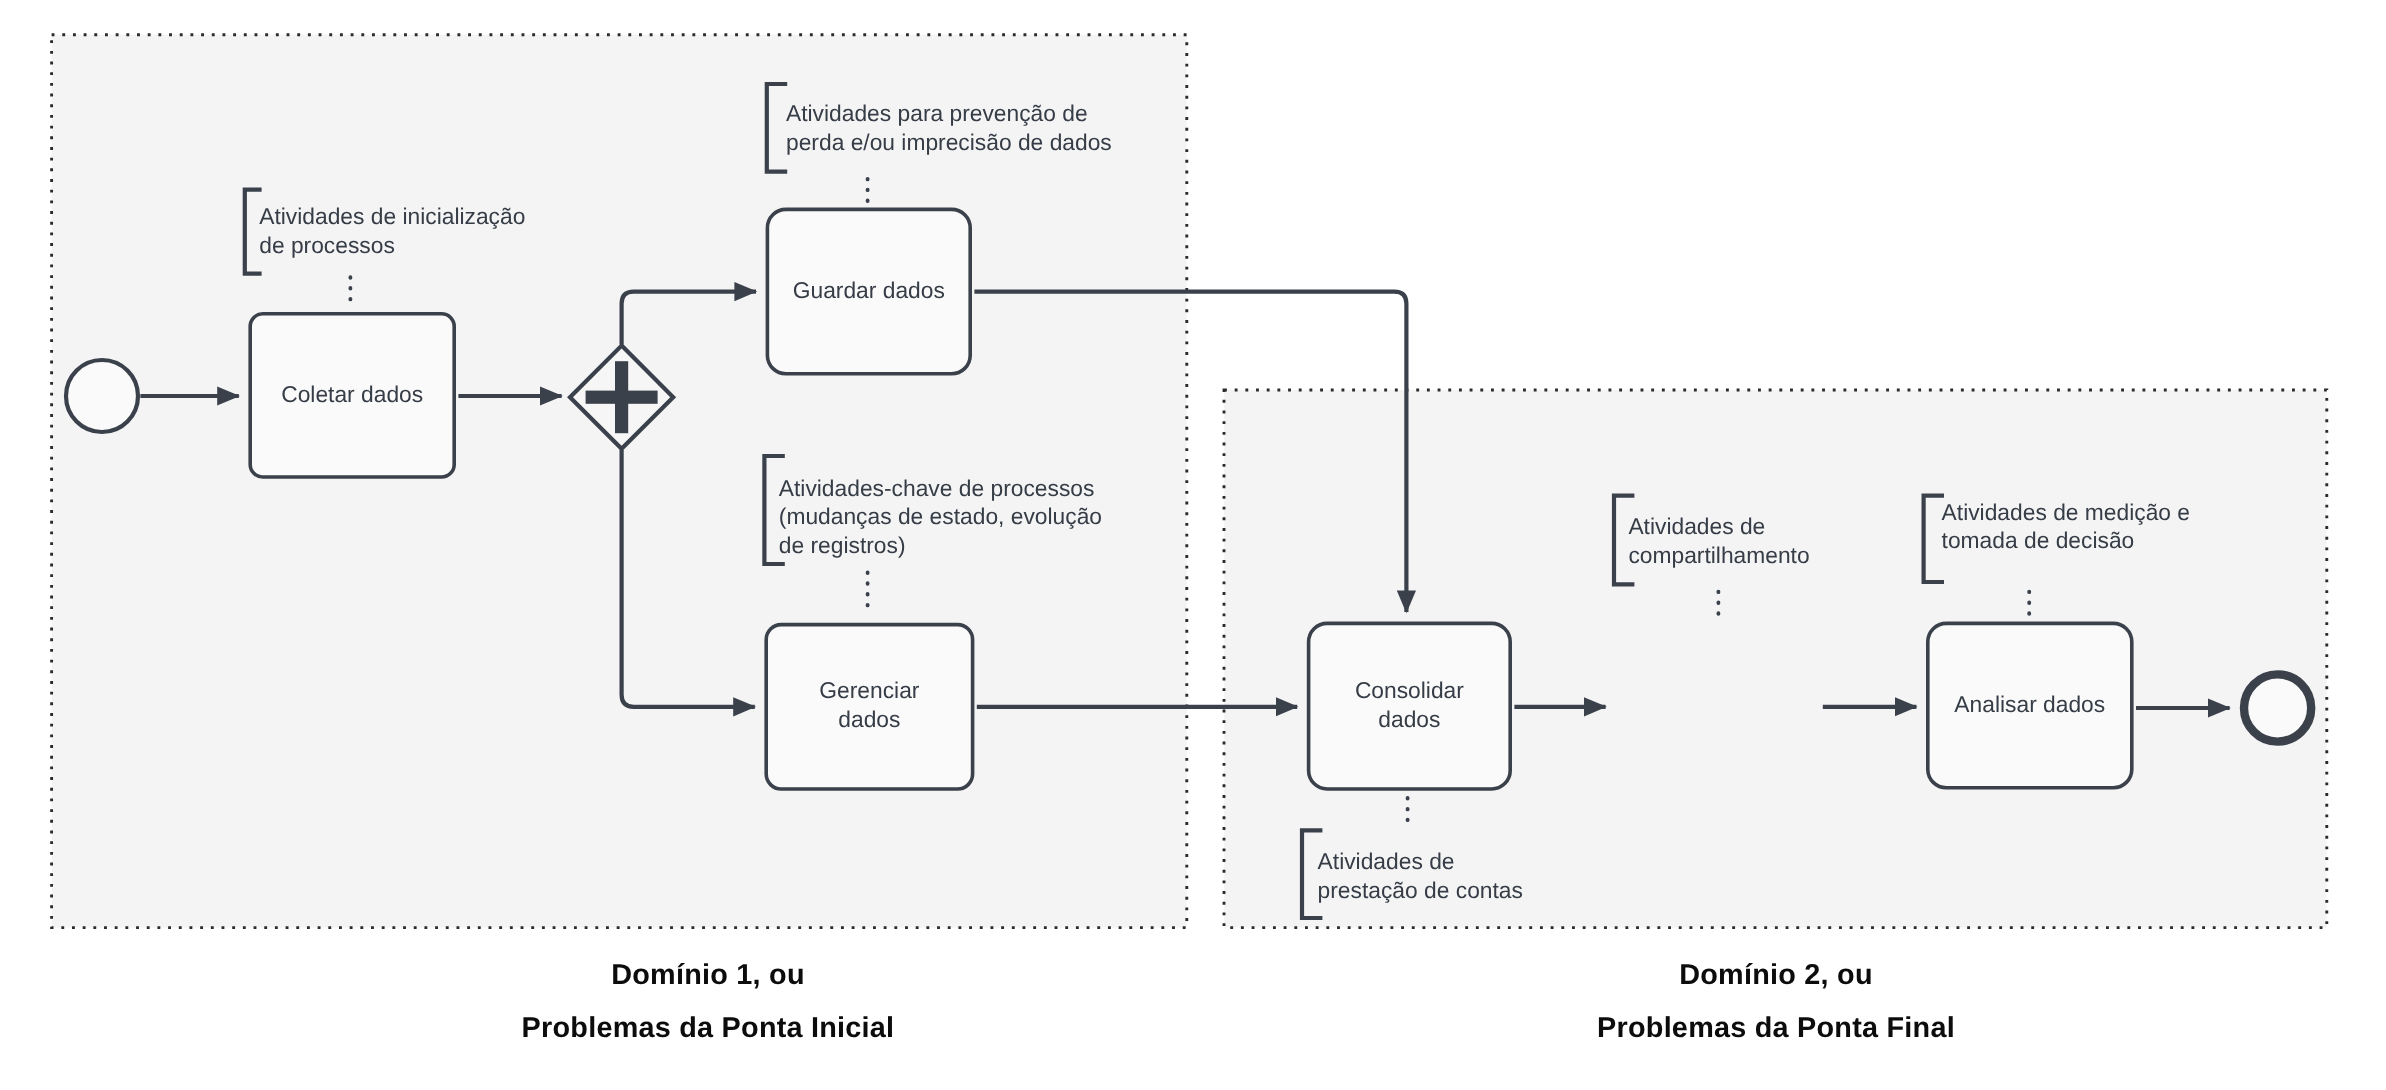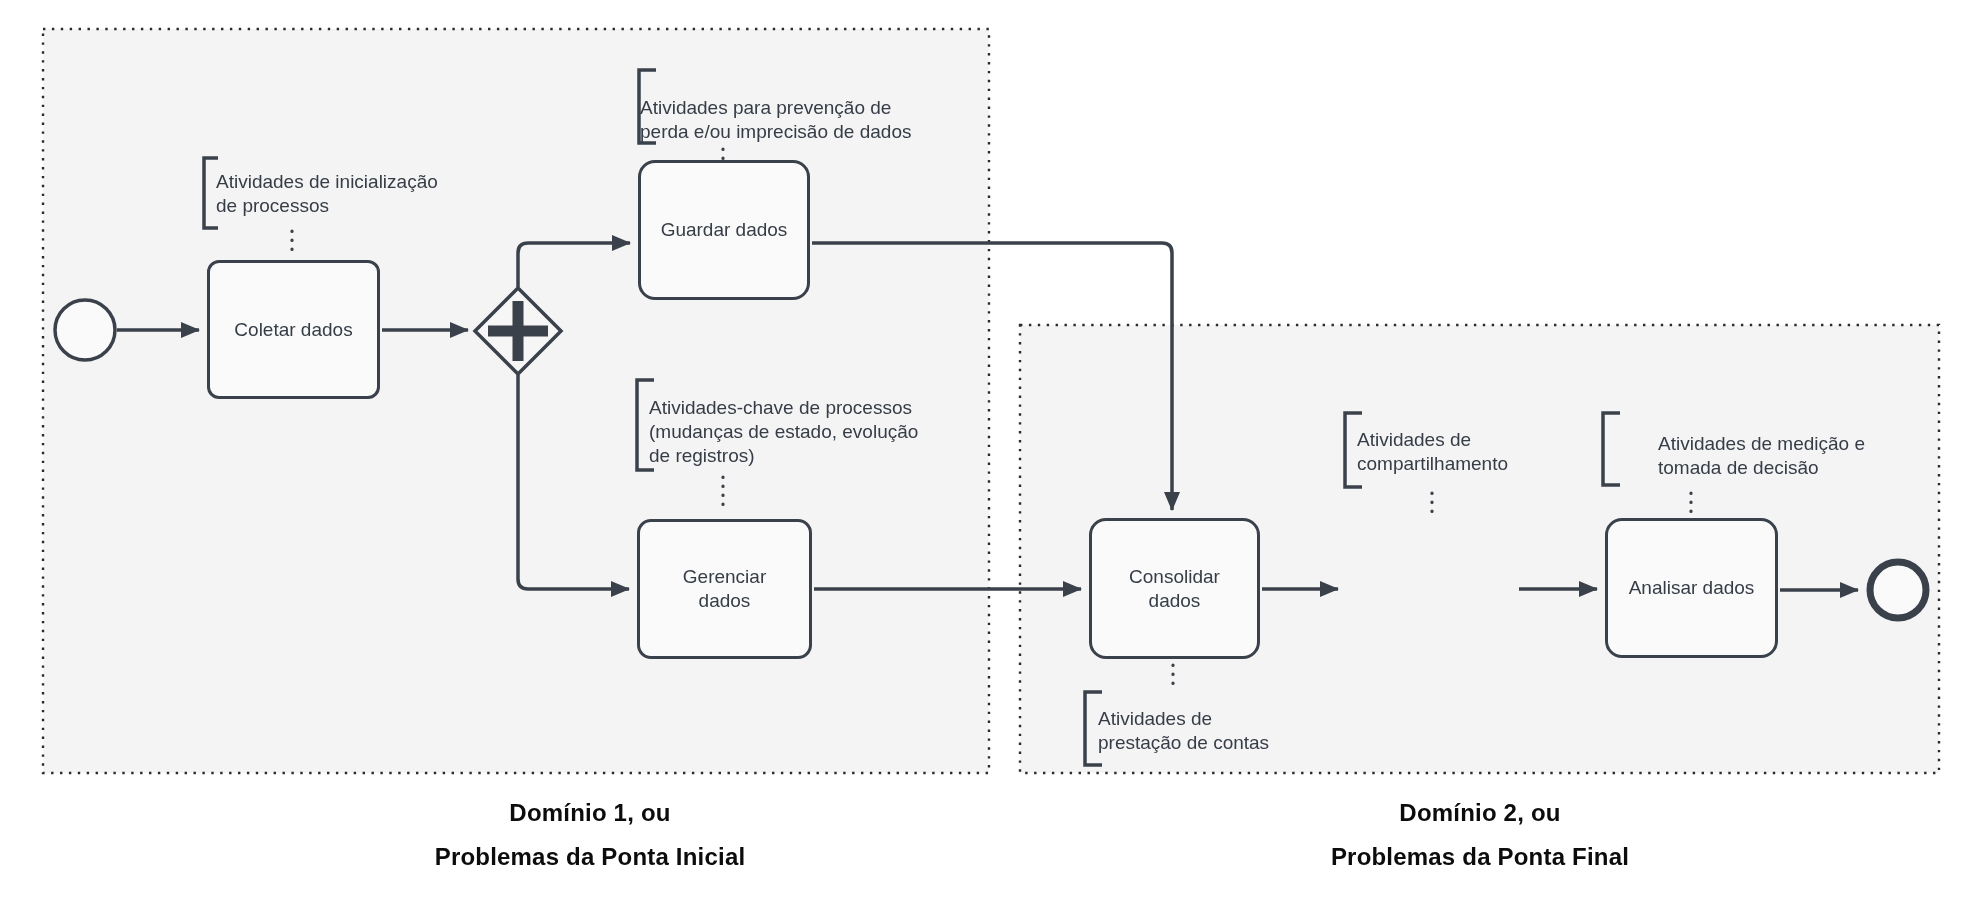--- a/index.html
+++ b/index.html
@@ -30,31 +30,31 @@
   .caption{
     position:absolute;
     width:700px;
     text-align:center;
     font-size:24px;line-height:44px;font-weight:700;color:#0c0c0c;
     white-space:pre-line;
     letter-spacing:0.2px;
   }
   
   #t-coletar   {left:207px; top:260px; width:173px; height:139px;border-radius:12px;}
-  #t-guardar   {left:638px; top:160px; width:172px; height:140px;}
+  #t-guardar   {left:638px; top:173px; width:172px; height:140px;}
   #t-gerenciar {left:637px; top:519px; width:175px; height:140px;border-radius:14px;}
   #t-consolidar{left:1089px;top:518px; width:171px; height:141px;}
   #t-enviar    {left:1346px;top:518px; width:171px; height:140px;}
   #t-analisar  {left:1605px;top:518px; width:173px; height:140px;}
   
   #a-coletar   {left:216px; top:170px;}
-  #a-guardar   {left:640px; top:84px;margin-top:12px;}
+  #a-guardar   {left:655px; top:84px;}
   #a-gerenciar {left:649px; top:396px;}
   #a-enviar    {left:1357px;top:428px;}
-  #a-analisar  {left:1618px;top:432px;margin-left:40px;}
+  #a-analisar  {left:1618px;top:416px;}
   #a-consolidar{left:1098px;top:707px;}
   
   #cap-1{left:240px;  top:791px;}
   #cap-2{left:1130px; top:791px;}
 </style>
 </head>
 <body>
 
 <div id="stage">
 

